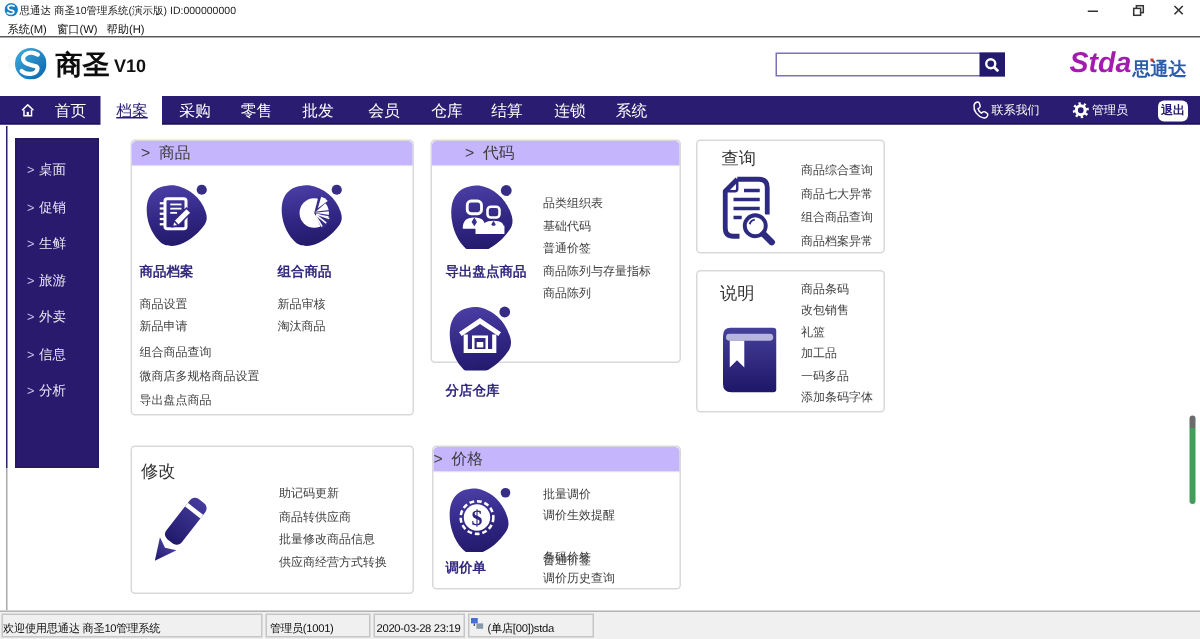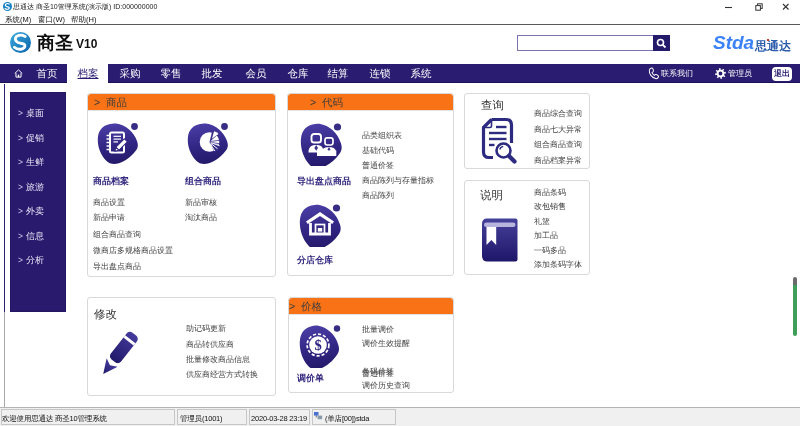--- a/index.html
+++ b/index.html
@@ -11,42 +11,42 @@
 
 #titletext { left:13px; top:2px; font-size:7px; color:#222; }
 #menurow span { position:absolute; top:15px; font-size:7.5px; color:#111; }
 #menusep { left:0; top:24px; width:800px; height:1px; background:#5a5a5a; }
 
 
 #shangsheng { left:37px; top:31px; font-size:18px; font-weight:bold; color:#0d0d0d; }
 #v10 { left:76px; top:37px; font-size:12px; font-weight:bold; color:#111; }
 #searchbox { left:517px; top:35px; width:153px; height:16px; border:1px solid #7a72b5; background:#fff; }
 #searchbtn { left:653px; top:35px; width:17px; height:16px; background:#241a6b; }
-#stda { left:713px; top:32px; font-size:19px; font-weight:bold; font-style:italic; color:#3b82f6; }
+#stda { left:713px; top:32px; font-size:19px; font-weight:bold; font-style:italic; color:#a21caf; }
 #situngda { left:755px; top:38px; font-size:12px; font-weight:bold; color:#2c5cab; }
 
 
 #nav { left:0; top:64px; width:800px; height:19px; background:#2a1c70; border-bottom:1px solid #1c1158; }
 .navitem { position:absolute; top:66.5px; font-size:10.5px; color:#fff; transform:translateX(-50%); white-space:nowrap; z-index:3;}
 #navtab { left:67px; top:64px; width:41px; height:20px; background:#fff; z-index:2; }
 .navitem.active { color:#2a1c70;text-decoration:underline; }
 #quitbtn { left:772px; top:67px; width:20px; height:13.5px; background:#fff; border-radius:4px;
   font-size:8px; color:#241a6b; text-align:center; line-height:13px; z-index:3; font-weight:bold;}
 .navr { position:absolute; top:68px; font-size:8px; color:#fff; z-index:3; white-space:nowrap;}
 
 
 #sidebar { left:10px; top:92px; width:56px; height:220px; background:#2a1a6e; border:1px solid #241660;}
 .sbitem { position:absolute; left:7px; font-size:9px; color:#ebe8f7; }
 .sbitem b { font-size:8.5px; font-weight:normal; margin-right:3px; color:#cfc9ea;}
 #leftline1 { left:4px; top:84px; width:1px; height:228px; background:#2b2171; }
 #leftline2 { left:4px; top:312px; width:1px; height:95px; background:#a9a9a9; }
 
 
 .panel { position:absolute; background:#fff; border:1px solid #d9d9d9; border-radius:3px; }
-.phead { height:17px; background:#f97316; border-bottom:1px solid #e3e3e3; border-radius:3px 3px 0 0;
+.phead { height:17px; background:#c4b5fd; border-bottom:1px solid #e3e3e3; border-radius:3px 3px 0 0;
   font-size:10.5px; color:#3c3c3c; line-height:17px; }
 .ptitle { position:absolute; font-size:11.5px; color:#333; }
 .ilabel { position:absolute; font-size:9px; font-weight:bold; color:#33297f; white-space:nowrap;}
 .link { position:absolute; font-size:8px; color:#3f3f3f; white-space:nowrap; }
 
 
 #statusbar { left:0; top:407px; width:800px; height:19px; background:#f0f0f0; border-top:1px solid #b3b3b3;}
 .seg { position:absolute; top:409px; height:16px; border:1px solid #c6c6c6; background:#f0f0f0; }
 .stext { position:absolute; top:414px; font-size:7.5px; letter-spacing:-0.2px; color:#111; white-space:nowrap; }
 
@@ -195,21 +195,21 @@
 </svg>
 <div class="ilabel" style="left:185px;top:175px">组合商品</div>
 <div class="link" style="left:93px;top:196.5px">商品设置</div>
 <div class="link" style="left:93px;top:212px">新品申请</div>
 <div class="link" style="left:93px;top:228.5px">组合商品查询</div>
 <div class="link" style="left:93px;top:244.5px">微商店多规格商品设置</div>
 <div class="link" style="left:93px;top:260.5px">导出盘点商品</div>
 <div class="link" style="left:185px;top:196.5px">新品审核</div>
 <div class="link" style="left:185px;top:212px">淘汰商品</div>
 
-<div class="panel" style="left:287px;top:93px;width:167px;height:183px">
+<div class="panel" style="left:287px;top:93px;width:167px;height:149px">
   <div class="phead" style="padding-left:22px">&gt;&nbsp; 代码</div>
 </div>
 <svg class="abs" style="left:299px;top:120px" width="46" height="46" viewBox="0 0 46 46">
   <use href="#pick" fill="url(#g1)" transform="translate(0,2) scale(1.02,1.1)"></use>
   <circle cx="38.5" cy="7" r="3.6" fill="#372d85"></circle>
   <g transform="translate(9,14)">
     <rect x="3.5" y="0" width="9.5" height="8.5" rx="2.6" fill="none" stroke="#fff" stroke-width="1.9"></rect>
     <path d="M0.5 18.5 C0.5 13.5 2.5 11 8.2 11 C13.9 11 15.5 13.5 15.5 18.5 Z" fill="#fff"></path>
     <path d="M8.2 11 L10 14 L8.2 16.8 L6.4 14 Z" fill="#38308c"></path>
     <rect x="17" y="3.8" width="8" height="7.2" rx="2.2" fill="none" stroke="#fff" stroke-width="1.7"></rect>

